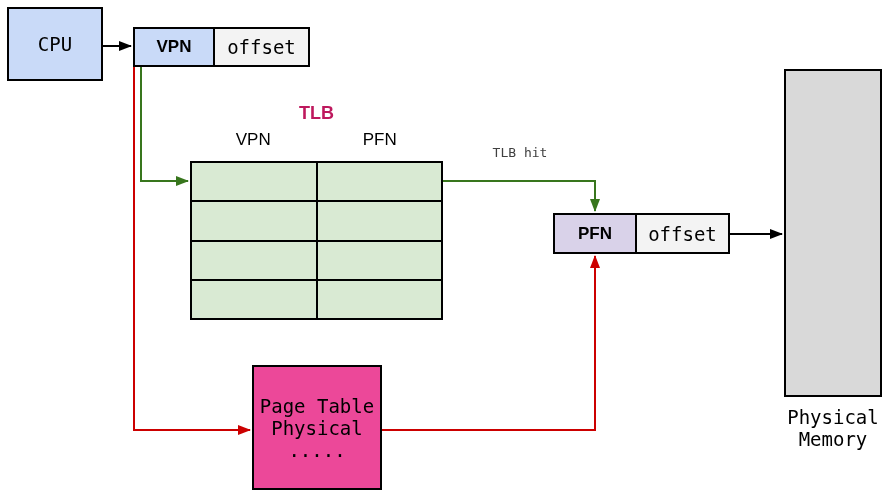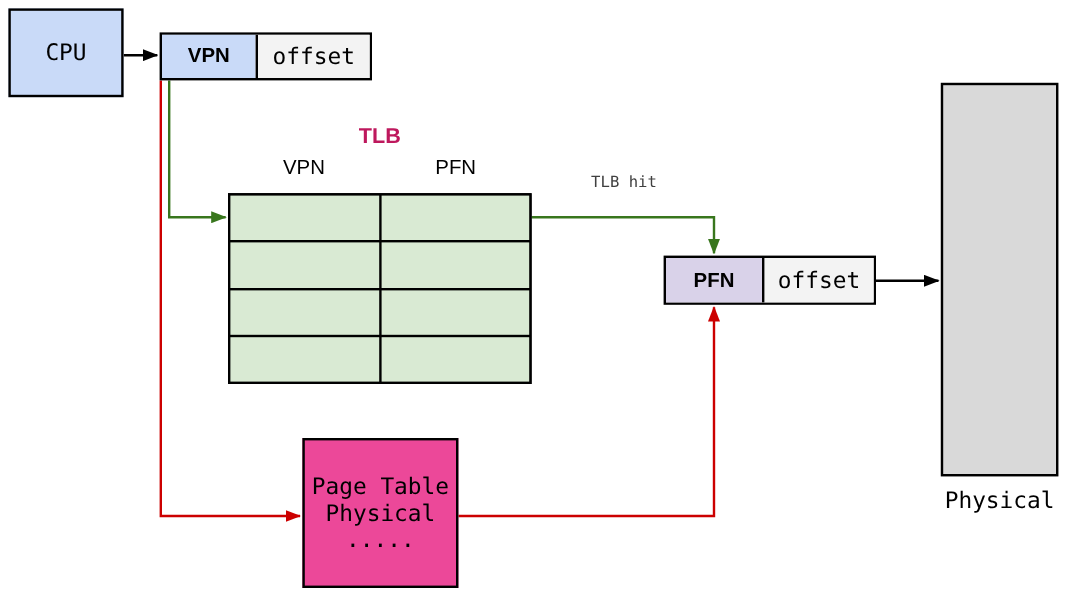--- a/index.html
+++ b/index.html
@@ -181,15 +181,16 @@
 
   <div class="abs box pth-box">
     <div>Page Table</div>
     <div>Physical</div>
     <div>.....</div>
   </div>
 
   <div class="abs pm-box"></div>
   <div class="abs pm-label">
     <div>Physical</div>
+    <div>Memory</div>
   </div>
 
 </div>
 
 </body></html>

